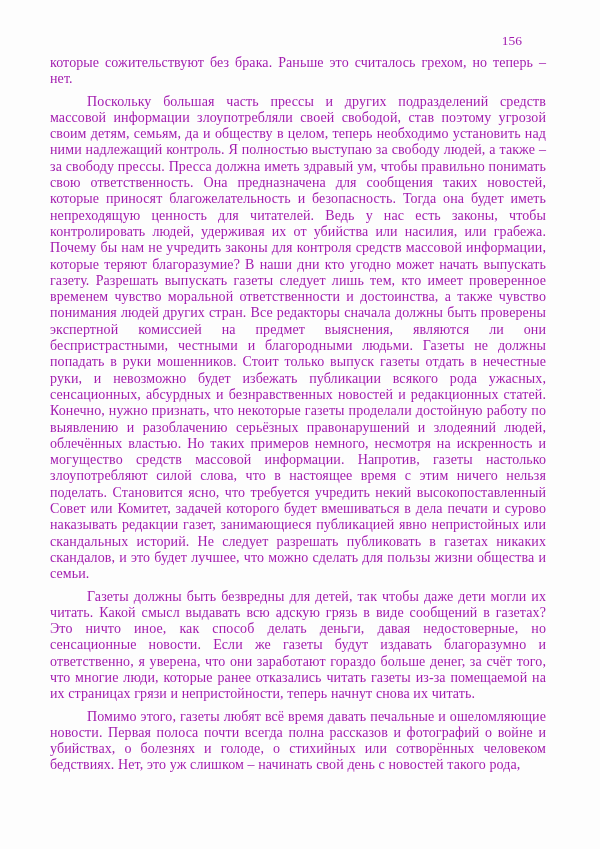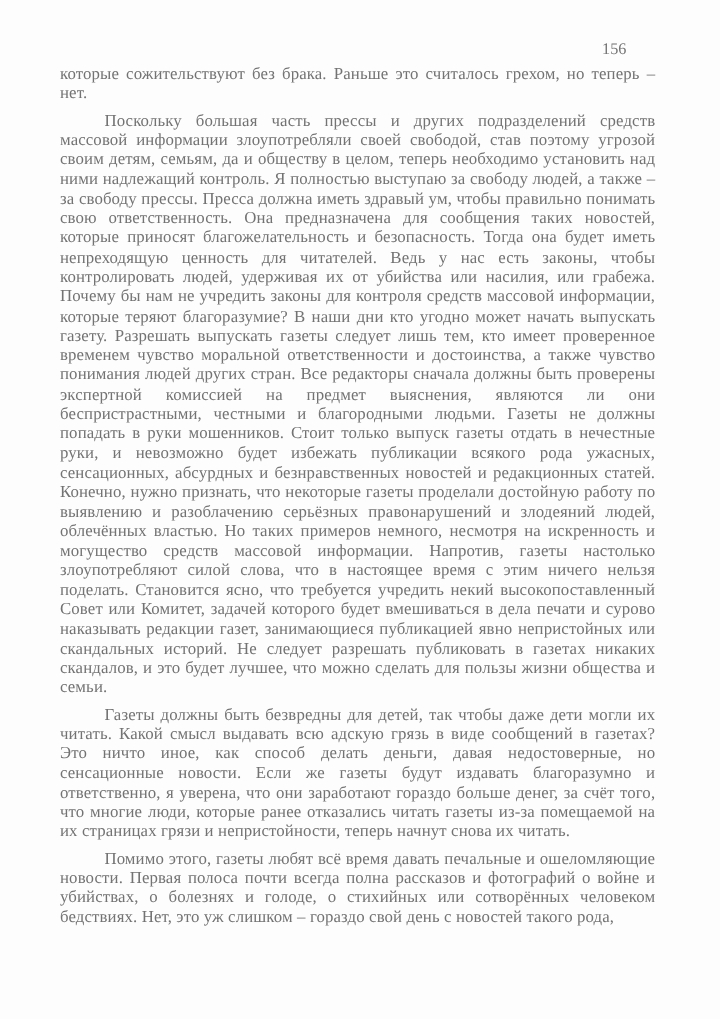--- a/index.html
+++ b/index.html
@@ -6,21 +6,21 @@
     margin: 0;
     padding: 0;
     background: #ffffff;
   }
   .page {
     position: relative;
     width: 600px;
     height: 849px;
     background: #fdfdfd;
     font-family: "Liberation Serif", "DejaVu Serif", serif;
-    color: #737373;
+    color: #a21caf;
     overflow: hidden;
     box-sizing: border-box;
   }
   .content {
     position: absolute;
     left: 50px;
     top: 33px;
     width: 496px;
   }
   .page-number {
@@ -47,15 +47,15 @@
 </style>
 </head>
 <body>
 
 <div class="page">
   <div class="content">
     <div class="page-number">156</div>
     <p class="para">которые сожительствуют без брака. Раньше это считалось грехом, но теперь – нет.</p>
     <p class="para indent">Поскольку большая часть прессы и других подразделений средств массовой информации злоупотребляли своей свободой, став поэтому угрозой своим детям, семьям, да и обществу в целом, теперь необходимо установить над ними надлежащий контроль. Я полностью выступаю за свободу людей, а также – за свободу прессы. Пресса должна иметь здравый ум, чтобы правильно понимать свою ответственность. Она предназначена для сообщения таких новостей, которые приносят благожелательность и безопасность. Тогда она будет иметь непреходящую ценность для читателей. Ведь у нас есть законы, чтобы контролировать людей, удерживая их от убийства или насилия, или грабежа. Почему бы нам не учредить законы для контроля средств массовой информации, которые теряют благоразумие? В наши дни кто угодно может начать выпускать газету. Разрешать выпускать газеты следует лишь тем, кто имеет проверенное временем чувство моральной ответственности и достоинства, а также чувство понимания людей других стран. Все редакторы сначала должны быть проверены экспертной комиссией на предмет выяснения, являются ли они беспристрастными, честными и благородными людьми. Газеты не должны попадать в руки мошенников. Стоит только выпуск газеты отдать в нечестные руки, и невозможно будет избежать публикации всякого рода ужасных, сенсационных, абсурдных и безнравственных новостей и редакционных статей. Конечно, нужно признать, что некоторые газеты проделали достойную работу по выявлению и разоблачению серьёзных правонарушений и злодеяний людей, облечённых властью. Но таких примеров немного, несмотря на искренность и могущество средств массовой информации. Напротив, газеты настолько злоупотребляют силой слова, что в настоящее время с этим ничего нельзя поделать. Становится ясно, что требуется учредить некий высокопоставленный Совет или Комитет, задачей которого будет вмешиваться в дела печати и сурово наказывать редакции газет, занимающиеся публикацией явно непристойных или скандальных историй. Не следует разрешать публиковать в газетах никаких скандалов, и это будет лучшее, что можно сделать для пользы жизни общества и семьи.</p>
     <p class="para indent">Газеты должны быть безвредны для детей, так чтобы даже дети могли их читать. Какой смысл выдавать всю адскую грязь в виде сообщений в газетах? Это ничто иное, как способ делать деньги, давая недостоверные, но сенсационные новости. Если же газеты будут издавать благоразумно и ответственно, я уверена, что они заработают гораздо больше денег, за счёт того, что многие люди, которые ранее отказались читать газеты из-за помещаемой на их страницах грязи и непристойности, теперь начнут снова их читать.</p>
-    <p class="para indent">Помимо этого, газеты любят всё время давать печальные и ошеломляющие новости. Первая полоса почти всегда полна рассказов и фотографий о войне и убийствах, о болезнях и голоде, о стихийных или сотворённых человеком бедствиях. Нет, это уж слишком – гораздо свой день с новостей такого рода,</p>
+    <p class="para indent">Помимо этого, газеты любят всё время давать печальные и ошеломляющие новости. Первая полоса почти всегда полна рассказов и фотографий о войне и убийствах, о болезнях и голоде, о стихийных или сотворённых человеком бедствиях. Нет, это уж слишком – начинать свой день с новостей такого рода,</p>
   </div>
 </div>
 
 </body></html>

